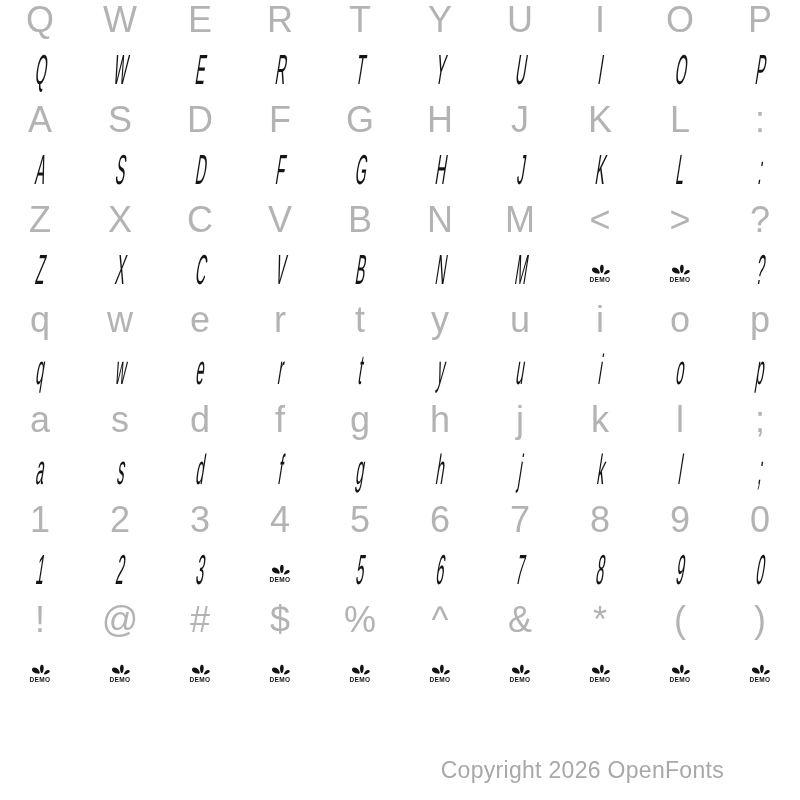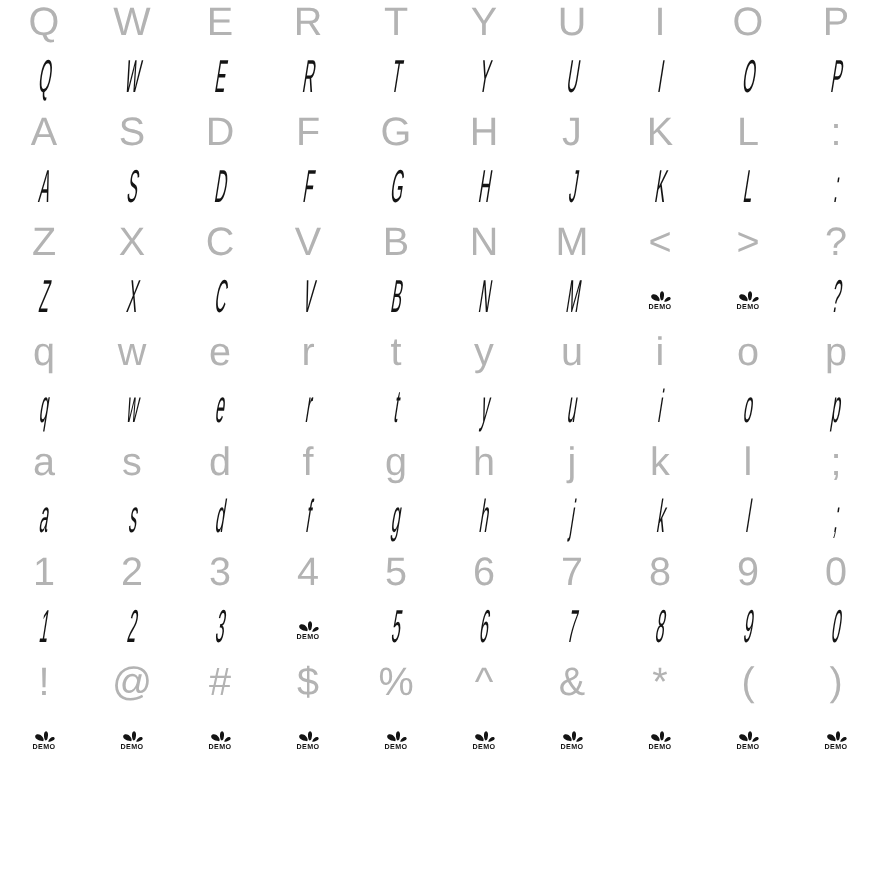--- a/index.html
+++ b/index.html
@@ -504,13 +504,14 @@
                 <path d="M10.6,13.6 C5.2,13.4 1.8,10.6 3.2,8.0 C4.6,5.8 8.8,7.0 10.4,10.0 C11.3,11.6 11.4,13.0 10.6,13.6 Z"></path>
                 <path d="M12.4,12.6 C10.9,9.2 11.2,4.6 13.3,4.1 C15.4,3.9 16.0,7.7 14.8,11.3 C14.3,12.8 13.1,13.3 12.4,12.6 Z"></path>
                 <path d="M15.6,13.8 C16.8,10.6 19.8,8.8 21.4,10.2 C22.9,11.7 20.3,13.9 16.6,14.3 C15.8,14.4 15.4,14.2 15.6,13.8 Z"></path>
               </svg>
               <span class="demo-mark-label">DEMO</span>
             </span>
           </span>
         </div>
       </div>
     </section>
+  <footer class="copyright">Copyright 2026 OpenFonts</footer>
 </main>
 
 </body></html>

